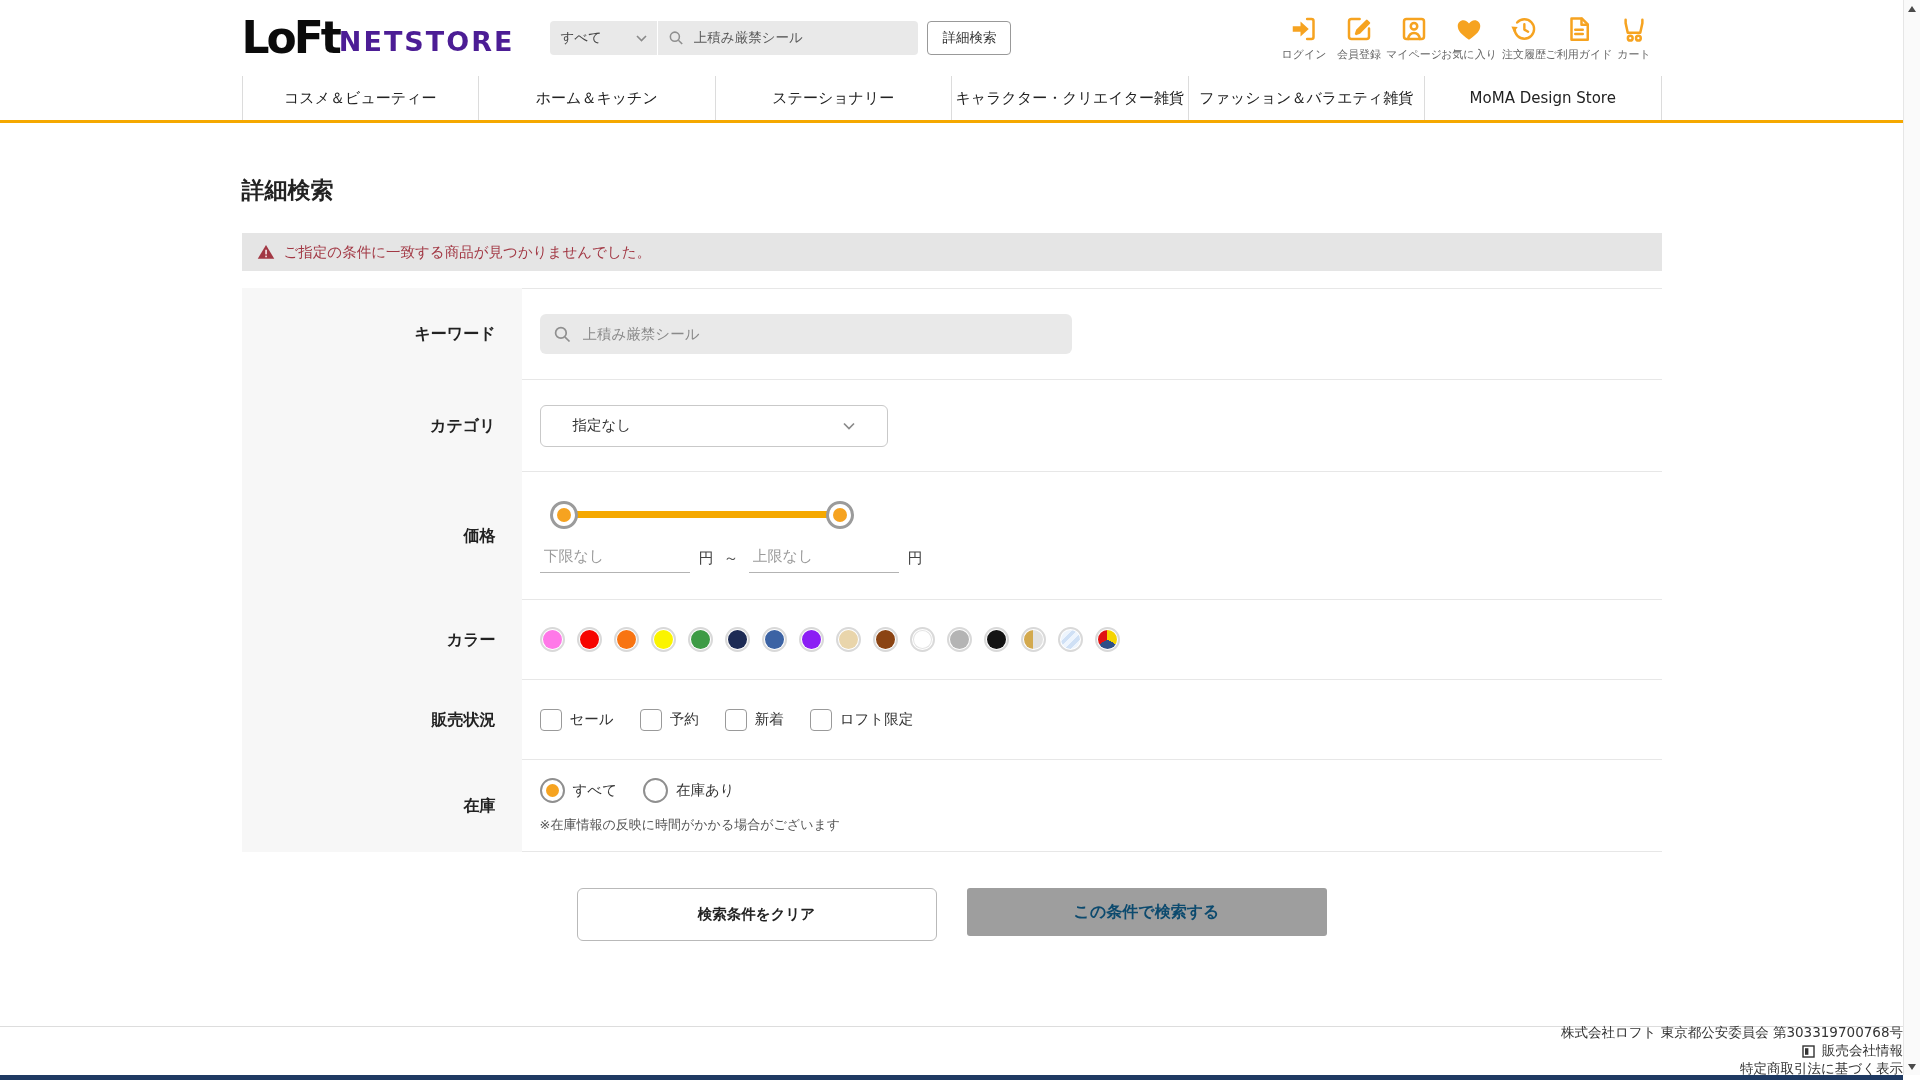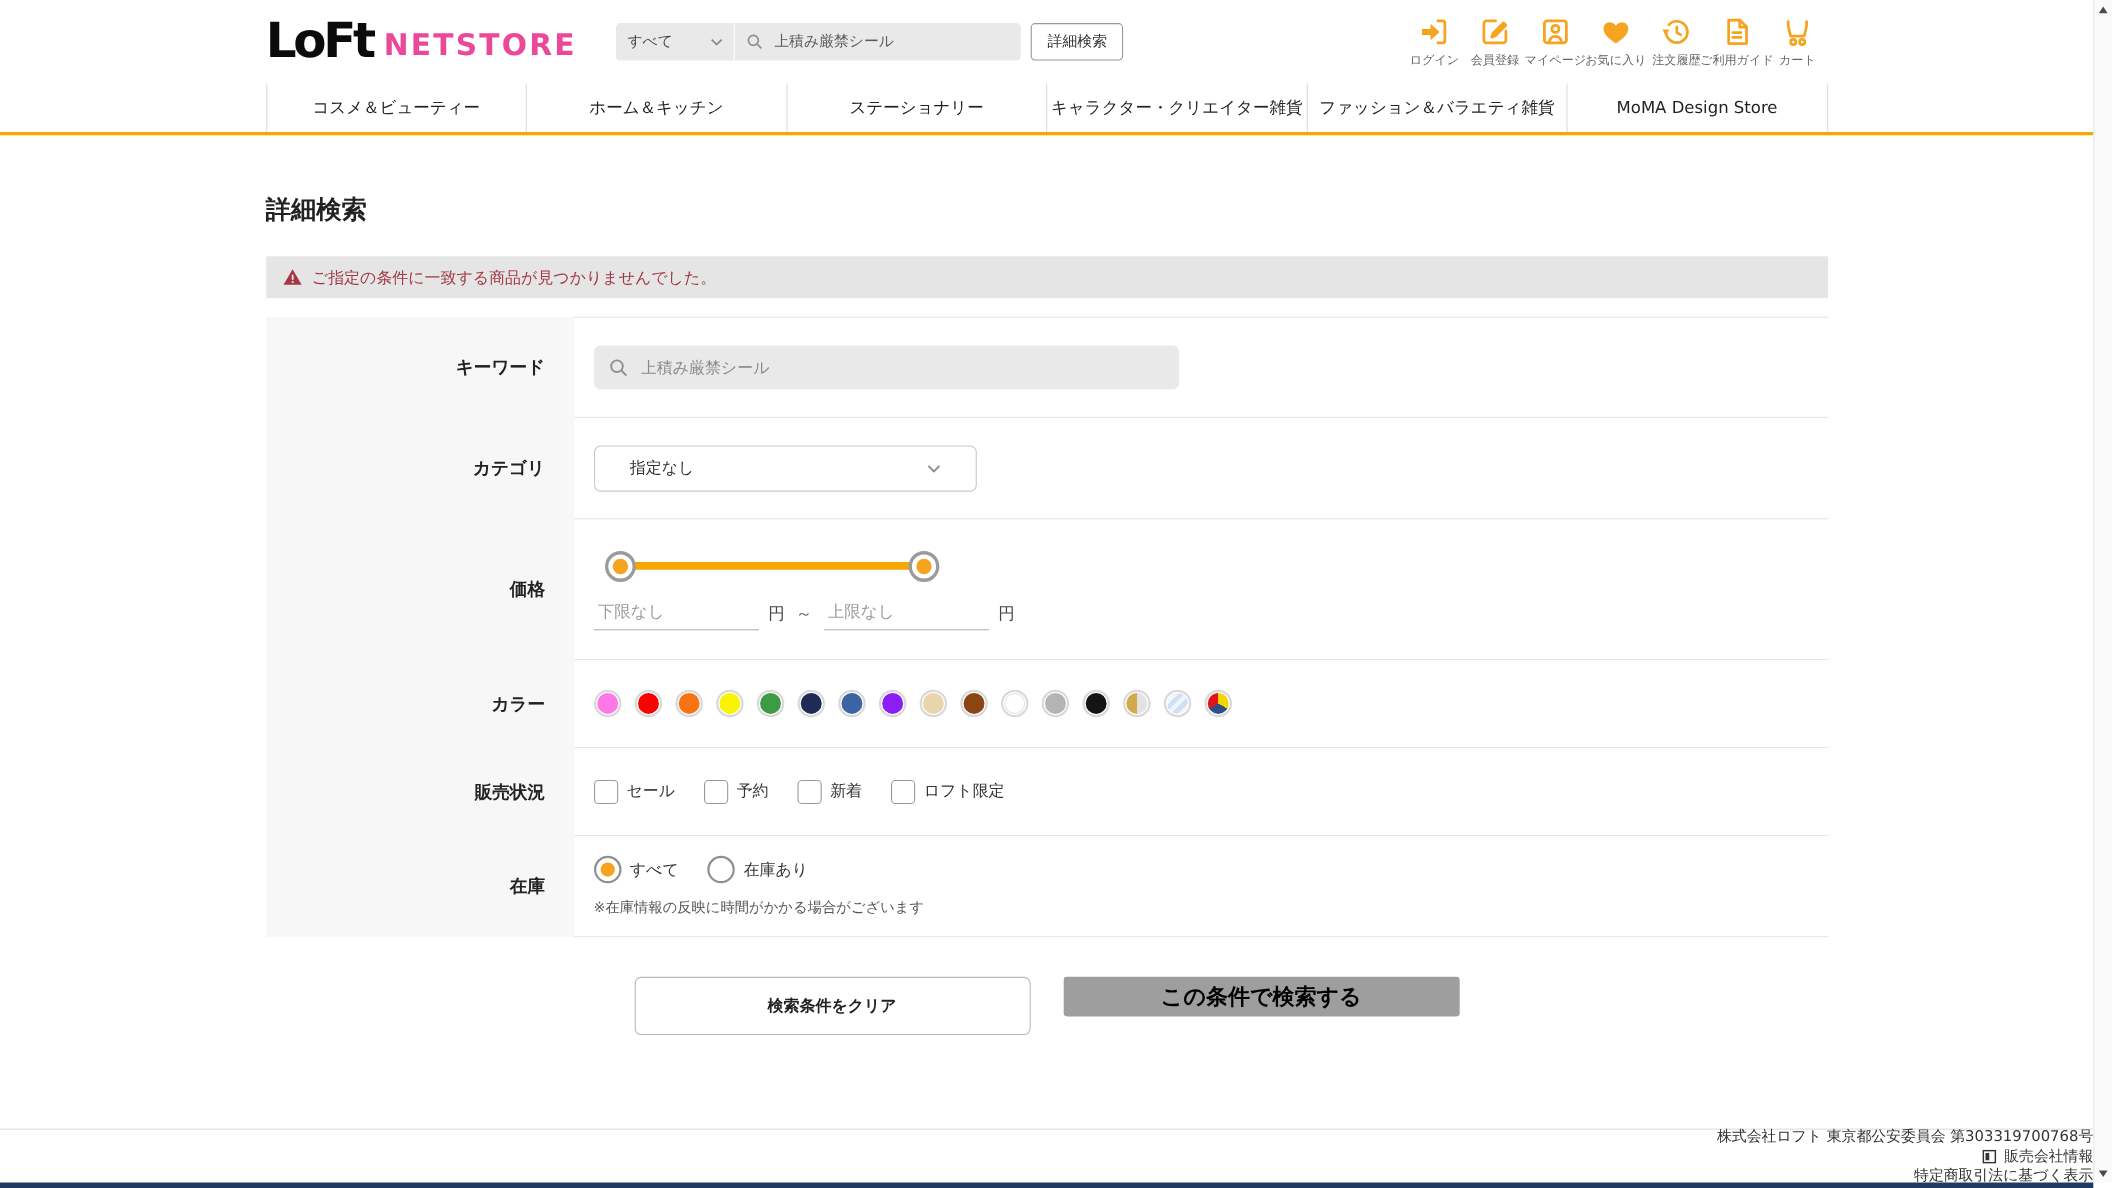--- a/index.html
+++ b/index.html
@@ -7,23 +7,23 @@
   body {
     width:1920px; height:1080px; position:relative; overflow:hidden;
     background:#fff; color:#333;
     font-family:"DejaVu Sans","Liberation Sans",sans-serif;
   }
   .page { position:absolute; top:0; left:0; right:17px; bottom:0; background:#fff; }
   .container { width:1420px; margin:0 auto; }
 
   
   .header-top { height:76px; display:flex; align-items:center; }
-  .logo { display:flex; align-items:center; gap:10px; cursor:pointer;text-align:center; }
+  .logo { display:flex; align-items:center; cursor:pointer;text-align:center; }
   .logo-loft { font-size:44px; font-weight:900; letter-spacing:-3px; color:#0b0b0b; line-height:1; }
-  .logo-net  { font-size:27px; font-weight:700; letter-spacing:2px; color:#ec4899; line-height:1; padding-top:6px; }
+  .logo-net  { font-size:27px; font-weight:700; letter-spacing:2px; color:#4c1d95; line-height:1; padding-top:6px; }
 
   .search-wrap { display:flex; align-items:center; margin-left:36px; }
   .search-box { display:flex; align-items:stretch; height:34px; background:#E9E9E9; border-radius:4px; overflow:hidden; }
   .search-cat { width:108px; display:flex; align-items:center; justify-content:space-between;
                 padding:0 10px; font-size:13.5px; color:#444; border-right:1px solid #fff; cursor:pointer; }
   .search-input-area { display:flex; align-items:center; padding:0 11px; width:260px; gap:8px; }
   .search-q { background:transparent; border:0; outline:0; font-size:13.5px; color:#5a5a5a; width:100%;
               font-family:inherit; }
   .adv-btn { margin-left:9px; height:34px; padding:0 14px; background:#fff; border:1px solid #999;
              border-radius:4px; font-size:13.5px; color:#333; cursor:pointer; font-family:inherit; }
@@ -85,22 +85,22 @@
   .radios { display:flex; align-items:center; gap:26px; }
   .radio { display:flex; align-items:center; gap:8px; font-size:14.5px; color:#333; cursor:pointer; }
   .rdot { width:25px; height:25px; border:2px solid #8F8F8F; border-radius:50%;
           display:flex; align-items:center; justify-content:center; background:#fff; }
   .rdot.on::after { content:""; width:13px; height:13px; border-radius:50%; background:#F6A320; }
   .stock-note { margin-top:13px; font-size:13px; color:#555; }
 
   .actions { display:flex; justify-content:center; gap:30px; margin-top:36px; }
   .btn-clear { width:360px; height:53px; background:#fff; border:1px solid #B9B9B9; border-radius:6px;
                font-weight:bold; font-size:14.5px; color:#222; cursor:pointer; font-family:inherit; }
-  .btn-submit { width:360px; height:36px; background:#9E9E9E; border:0; border-radius:3px;
-                color:#000000; font-weight:bold; font-size:20px; cursor:pointer; font-family:inherit; }
+  .btn-submit { width:360px; height:48px; background:#9E9E9E; border:0; border-radius:3px;
+                color:#0c4a6e; font-weight:bold; font-size:16px; cursor:pointer; font-family:inherit; }
 
   
   .footer { position:absolute; left:0; right:0; bottom:5px; height:49px; background:#fff;
             border-top:1px solid #DDD; display:flex; align-items:flex-end; justify-content:center;
             font-size:13.5px; color:#333;flex-direction:column; }
   .f-item { display:flex; align-items:center; gap:7px; cursor:pointer; }
   .f-static { cursor:default; }
   .f-div { width:1px; height:14px; background:#CCC; margin:0 26px; }
 
   .navy-strip { position:absolute; left:0; right:0; bottom:0; height:5px; background:#1F3A63; }

